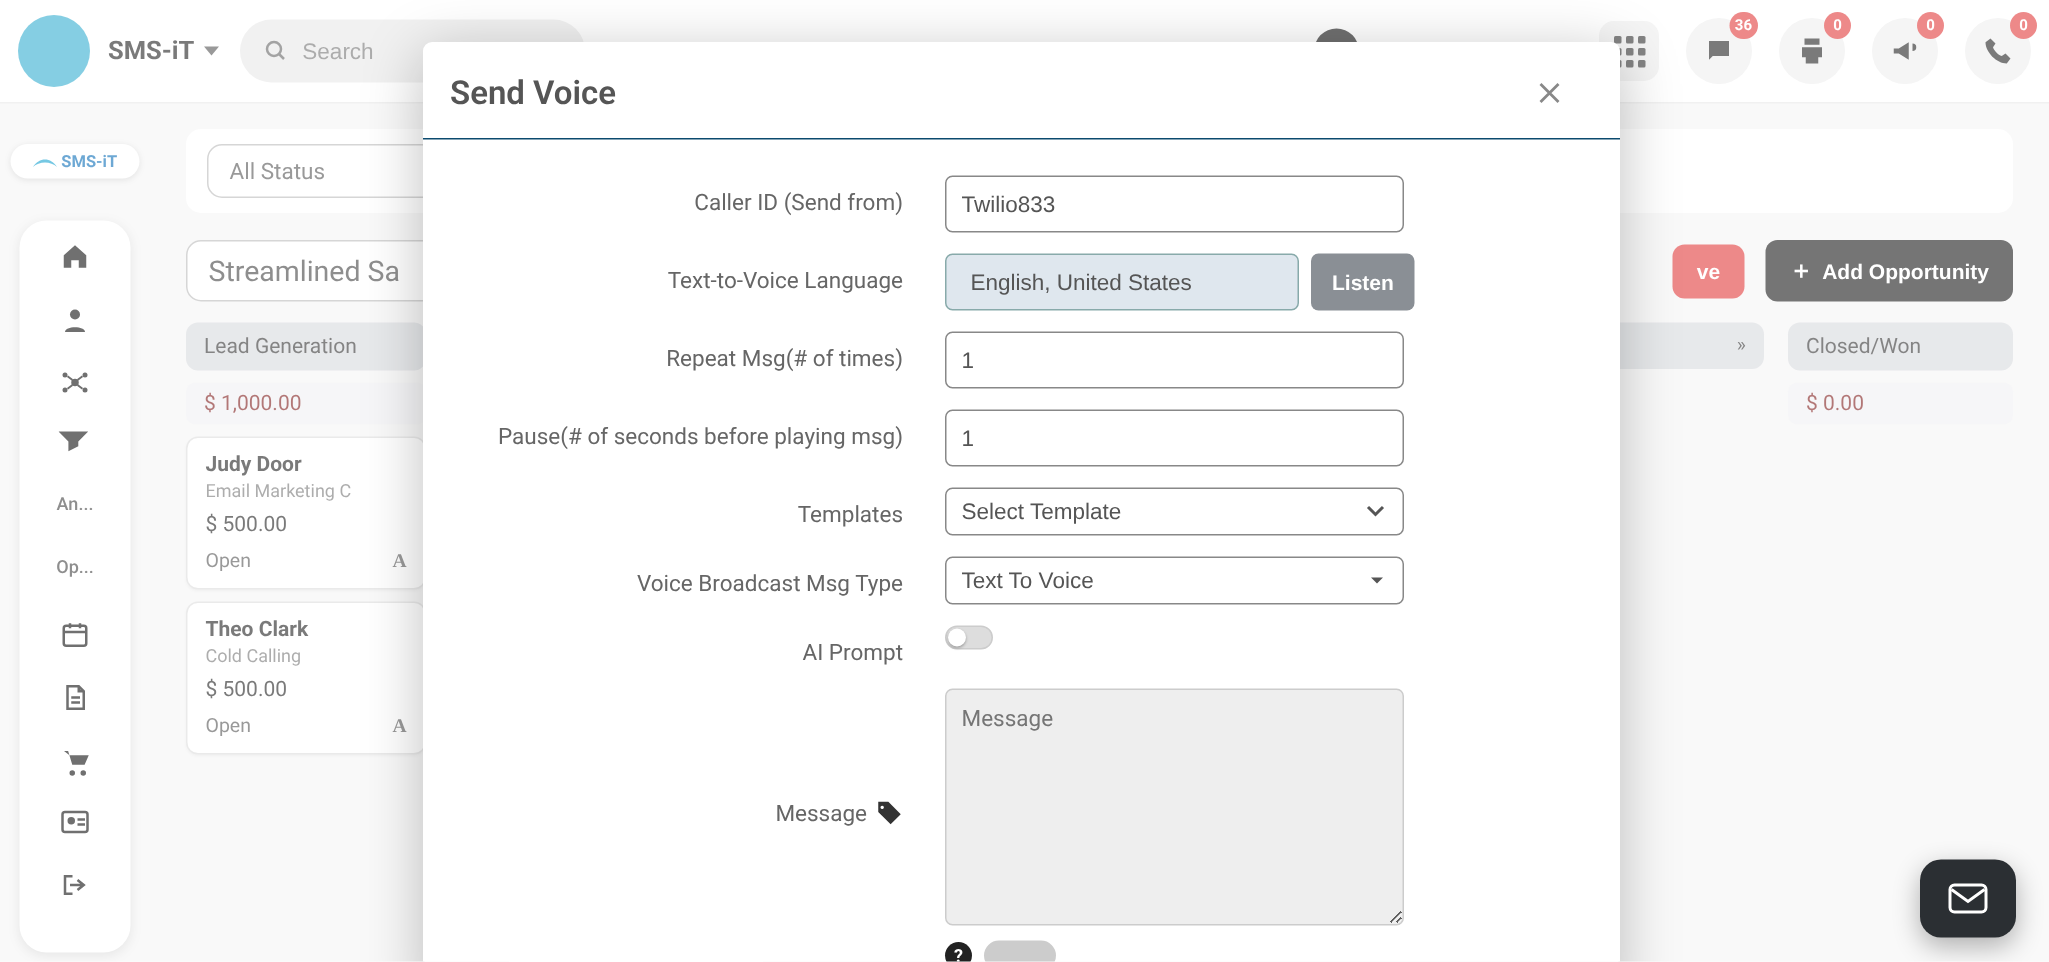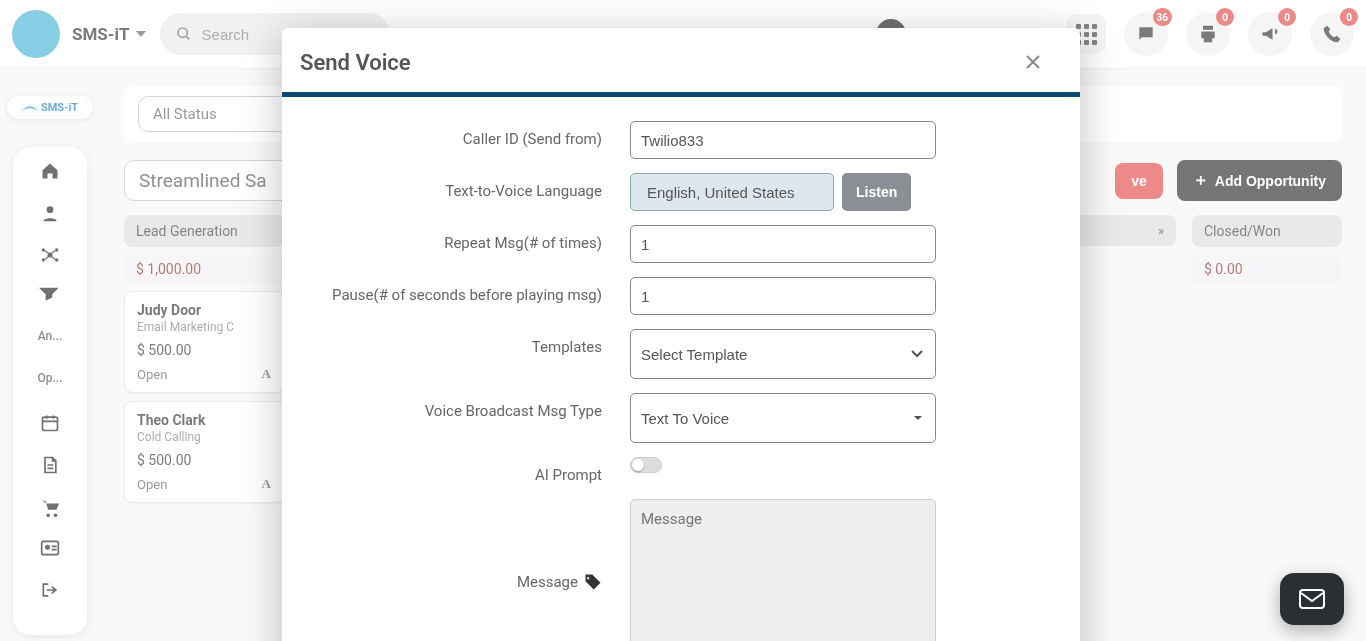--- a/index.html
+++ b/index.html
@@ -196,21 +196,21 @@
     top: 28px; left: 282px;
     width: 798px;
     background: #fff;
     border-radius: 6px;
     box-shadow: 0 8px 40px rgba(0,0,0,0.25);
     padding-bottom: 10px;
   }
   .modal-head {
     display: flex; align-items: center; justify-content: space-between;
     padding: 18px 24px 14px 18px;
-    border-bottom: 5px solid #0c4a6e;
+    border-bottom: 1px solid #0c4a6e;
     margin-bottom: 20px;
   }
   .modal-title { font-size: 22px; font-weight: 600; color: #555; }
   .close-x {
     font-size: 22px; color: #888; cursor: pointer; background: none; border: none;
     width: 32px; height: 32px;
   }
   .form-row {
     display: flex; align-items: flex-start;
     padding: 4px 24px;
@@ -233,37 +233,37 @@
     width: 306px;
     height: 38px;
     border: 1px solid #888;
     border-radius: 5px;
     padding: 0 10px;
     font-size: 15px;
     color: #555;
   }
   .finput input.lang {
     background: #dfe7ee;
-    width: 204px;
+    width: 236px;
     border-color: #8aa;
     padding-left: 16px;
   }
   .listen-btn {
     background: #8a8f95; color: #fff;
     border: none; border-radius: 5px;
     height: 38px; padding: 0 14px;
     font-size: 14px; font-weight: 600;
     cursor: pointer;
   }
   .sel-wrap {
     position: relative; width: 306px;
   }
   .sel {
     width: 100%;
-    height: 50px;
+    height: 32px;
     border: 1px solid #888;
     border-radius: 5px;
     padding: 0 10px;
     font-size: 15px;
     color: #555;
     background: #fff;
     appearance: none;
     cursor: pointer;
   }
   .sel-caret {

